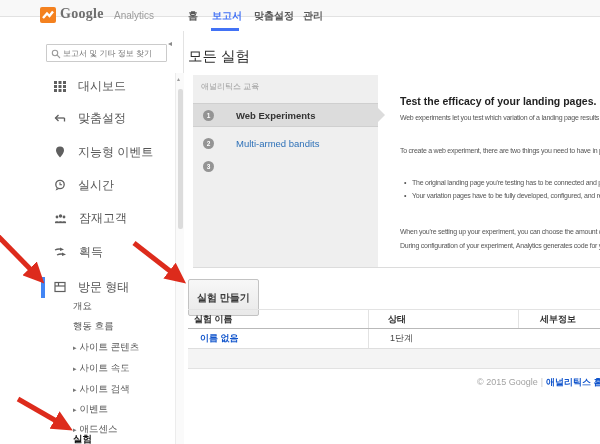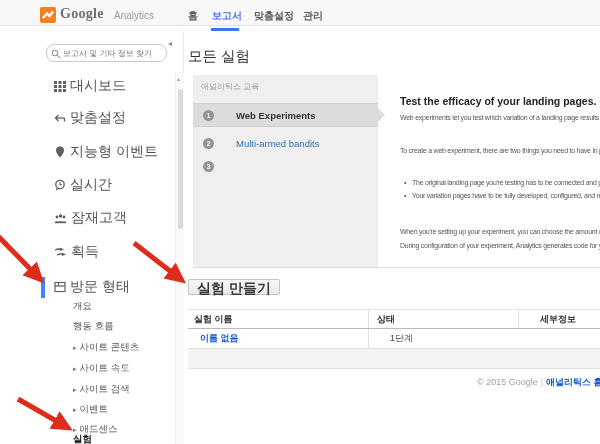--- a/index.html
+++ b/index.html
@@ -1,39 +1,39 @@
 <!DOCTYPE html>
 <html><head>
 <meta charset="utf-8">
 <style>
   * { margin:0; padding:0; box-sizing:border-box; }
   html,body { width:600px; height:444px; }
   body { font-family:"Liberation Sans", sans-serif; background:#fff; position:relative; overflow:hidden; }
   #stage { position:absolute; top:0; left:0; width:600px; height:444px; overflow:hidden; background:#fff; }
 
   
-  .header { position:absolute; top:0; left:0; width:600px; height:26px; background:#f8f8f8; border-bottom:1px solid #e2e2e2; }
+  .header { position:absolute; top:0; left:0; width:600px; height:17px; background:#f8f8f8; border-bottom:1px solid #e2e2e2; }
   .logo-icon { position:absolute; left:40px; top:7px; width:16px; height:16px; }
   .logo-google { position:absolute; left:60px; top:6px; font-family:"Liberation Serif", serif; font-weight:bold; font-size:14px; color:#6f6f6f; letter-spacing:0.3px; }
   .logo-analytics { position:absolute; left:114px; top:10px; font-size:10px; color:#9b9b9b; }
   .nav-item { position:absolute; top:9px; font-size:10px; font-weight:bold; color:#5a5a5a; cursor:pointer; white-space:nowrap; }
   .nav-item.active { color:#4272f5; }
   .nav-underline { position:absolute; left:211px; top:28px; width:28px; height:3px; background:#4272f5; }
 
   
   .sidebar { position:absolute; top:31px; left:0; width:184px; height:413px; background:#fff; border-right:1px solid #e3e3e3; }
   .collapse-btn { position:absolute; left:168px; top:8px; font-size:8px; color:#8a8a8a; cursor:pointer; }
-  .searchbox { position:absolute; left:46px; top:13px; width:121px; height:18px; border:1px solid #cbcbcb; border-radius:8px; background:#fff; }
+  .searchbox { position:absolute; left:46px; top:13px; width:121px; height:18px; border:1px solid #cbcbcb; border-radius:1px; background:#fff; }
   .searchbox input { position:absolute; left:16px; top:1px; width:100px; height:14px; border:none; outline:none; font-size:8px; color:#8e8e8e; font-family:"Liberation Sans",sans-serif; background:transparent; }
   .search-glyph { position:absolute; left:4px; top:4px; }
   .scrolltrack { position:absolute; left:175px; top:42px; width:9px; height:371px; background:#fafafa; border-left:1px solid #ececec; }
   .scroll-up { position:absolute; left:1px; top:2px; font-size:6px; color:#9a9a9a; cursor:pointer; }
   .scroll-thumb { position:absolute; left:2px; top:16px; width:5px; height:140px; background:#dcdcdc; border-radius:2px; }
   .side-item { position:absolute; left:54px; height:16px; display:flex; align-items:center; cursor:pointer; }
-  .side-item .lbl { margin-left:4px; font-size:14px; color:#555; white-space:nowrap; }
+  .side-item .lbl { margin-left:12px; font-size:12px; color:#555; white-space:nowrap; }
   .side-sub { position:absolute; left:73px; height:13px; display:flex; align-items:center; cursor:pointer; font-size:9.5px; color:#555; white-space:nowrap; }
   .side-sub .tri { font-size:7px; color:#777; margin-right:3px; }
   .side-sub.current { font-weight:bold; color:#111; }
 
   
   .page-title { position:absolute; left:188px; top:47px; font-size:14.5px; color:#2e2e2e; white-space:nowrap; }
 
   .edu-panel { position:absolute; left:193px; top:75px; width:520px; height:193px; border-bottom:1px solid #dcdcdc; background:#fff; }
   .edu-left { position:absolute; left:0; top:0; width:185px; height:192px; background:#efefef; }
   .edu-label { position:absolute; left:8px; top:6px; font-size:8px; color:#9c9c9c; white-space:nowrap; }
@@ -48,31 +48,31 @@
   .edu-notch { position:absolute; left:185px; top:33px; width:0; height:0; border-top:7px solid transparent; border-bottom:7px solid transparent; border-left:7px solid #dcdcdc; }
   .edu-right { position:absolute; left:207px; top:0; width:312px; height:192px; }
   .edu-heading { position:absolute; left:0; top:20px; font-size:10.5px; font-weight:bold; color:#222; white-space:nowrap; }
   .edu-right p, .edu-right ul { position:absolute; left:0; width:312px; font-size:7px; letter-spacing:-0.25px; line-height:13px; color:#555; }
   .edu-p1 { top:36px; } .edu-p2 { top:69px; }
   .edu-ul { top:101px; list-style:none; }
   .edu-ul li { padding-left:12px; position:relative; }
   .edu-ul li:before { content:"\2022"; position:absolute; left:4px; color:#555; }
   .edu-p3 { top:150px; } .edu-p4 { top:164px; }
 
-  .create-btn { position:absolute; left:188px; top:279px; height:16px; padding:0 8px; font-family:"Liberation Sans",sans-serif; font-size:14px; font-weight:bold; color:#3a3a3a; background:linear-gradient(#f7f7f7,#e9e9e9); border:1px solid #c3c3c3; border-radius:2px; cursor:pointer; white-space:nowrap; }
+  .create-btn { position:absolute; left:188px; top:279px; height:37px; padding:0 8px; font-family:"Liberation Sans",sans-serif; font-size:10px; font-weight:bold; color:#3a3a3a; background:linear-gradient(#f7f7f7,#e9e9e9); border:1px solid #c3c3c3; border-radius:2px; cursor:pointer; white-space:nowrap; }
 
   
   .exp-table { position:absolute; left:188px; top:309px; width:560px; border-top:1px solid #e3e3e3; font-size:9px; }
   .t-row { display:flex; }
   .t-head { height:19px; border-bottom:1px solid #b9b9b9; }
   .t-head .cell { font-weight:bold; color:#333; }
   .t-data { height:20px; border-bottom:1px solid #dedede; }
   .cell { display:flex; align-items:center; white-space:nowrap; }
   .c1 { width:180px; padding-left:6px; }
-  .c2 { width:150px; padding-left:8px; border-left:1px solid #e2e2e2; }
+  .c2 { width:150px; padding-left:19px; border-left:1px solid #e2e2e2; }
   .c3 { width:230px; padding-left:21px; border-left:1px solid #e2e2e2; }
   .t-data .c1 { padding-left:12px; font-weight:bold; color:#1155cc; cursor:pointer; }
   .t-data .c2 { padding-left:13px; color:#888; }
   .t-data .c3 { color:#444; }
   .radio { width:7px; height:7px; border:1px solid #b0b0b0; border-radius:50%; background:#fff; margin-right:5px; flex:0 0 7px; }
   .t-pager { height:20px; background:#f4f4f4; border-bottom:1px solid #e2e2e2; }
 
   
   .footer { position:absolute; left:477px; top:376px; font-size:9px; color:#a3a3a3; white-space:nowrap; }
   .footer .sep { color:#c5c5c5; margin:0 3px; }

